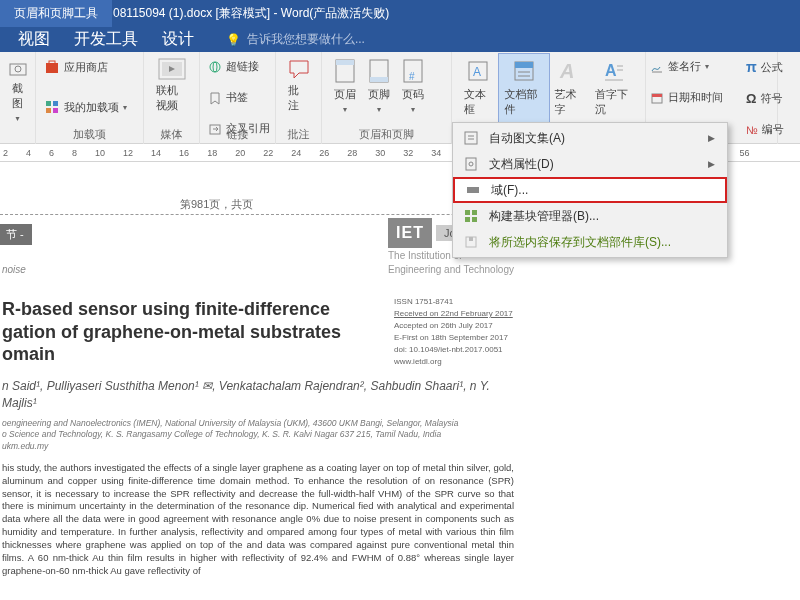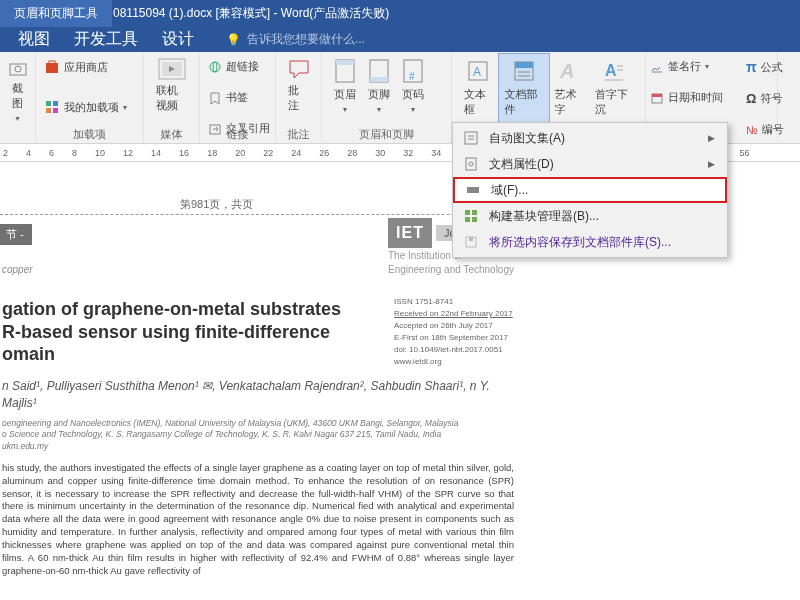--- a/index.html
+++ b/index.html
@@ -37,21 +37,21 @@
 .iet-sq{width:44px;height:30px;background:#888;color:#fff;font-weight:700;font-size:16px;display:flex;align-items:center;justify-content:center;letter-spacing:1px}
 .iet-jr{background:#ccc;color:#555;font-size:11px;padding:2px 8px}
 .iet-sub{font-size:10px;color:#999;line-height:1.2;margin-top:2px}
 .rarticle{position:absolute;left:2px;top:46px;font-size:10px;color:#888;font-style:italic}
 .ptitle{position:absolute;left:2px;top:80px;right:130px;font-family:Arial;font-size:18px;font-weight:700;line-height:1.25;color:#333}
 .pmeta{position:absolute;right:10px;top:78px;width:120px;font-size:8px;color:#666;line-height:1.5}
 .authors{position:absolute;left:2px;top:160px;right:10px;font-size:12px;font-style:italic;color:#555;line-height:1.4}
 .affil{position:absolute;left:2px;top:200px;right:10px;font-size:8.5px;font-style:italic;color:#777;line-height:1.35}
 .abstract{position:absolute;left:2px;top:244px;right:10px;font-size:9.5px;color:#444;line-height:1.35;text-align:justify}
 .underline{text-decoration:underline}
-.dim{color:#4c1d95}
+.dim{color:#4d7c0f}
 </style>
 </head>
 <body>
 
 <div class="titlebar">
   <div class="title-tab active">页眉和页脚工具</div>
   <div class="title-doc">08115094 (1).docx [兼容模式] - Word(产品激活失败)</div>
 </div>
 
 <div class="menubar">
@@ -388,25 +388,25 @@
 
   <div class="paper">
     <div class="iet-block">
       <div class="iet-logo">
         <div class="iet-sq">IET</div>
         <div class="iet-jr">Journals</div>
       </div>
       <div class="iet-sub">The Institution of</div>
       <div class="iet-sub">Engineering and Technology</div>
     </div>
-    <div class="rarticle">copper</div>
+    <div class="rarticle">noise</div>
 
     <div class="ptitle">
+      <div>R-based sensor using finite-difference</div>
       <div>gation of graphene-on-metal substrates</div>
-      <div>R-based sensor using finite-difference</div>
       <div>omain</div>
     </div>
 
     <div class="pmeta">
       <div>ISSN 1751-8741</div>
       <div class="underline">Received on 22nd February 2017</div>
       <div>Accepted on 26th July 2017</div>
       <div>E-First on 18th September 2017</div>
       <div>doi: 10.1049/iet-nbt.2017.0051</div>
       <div>www.ietdl.org</div>

